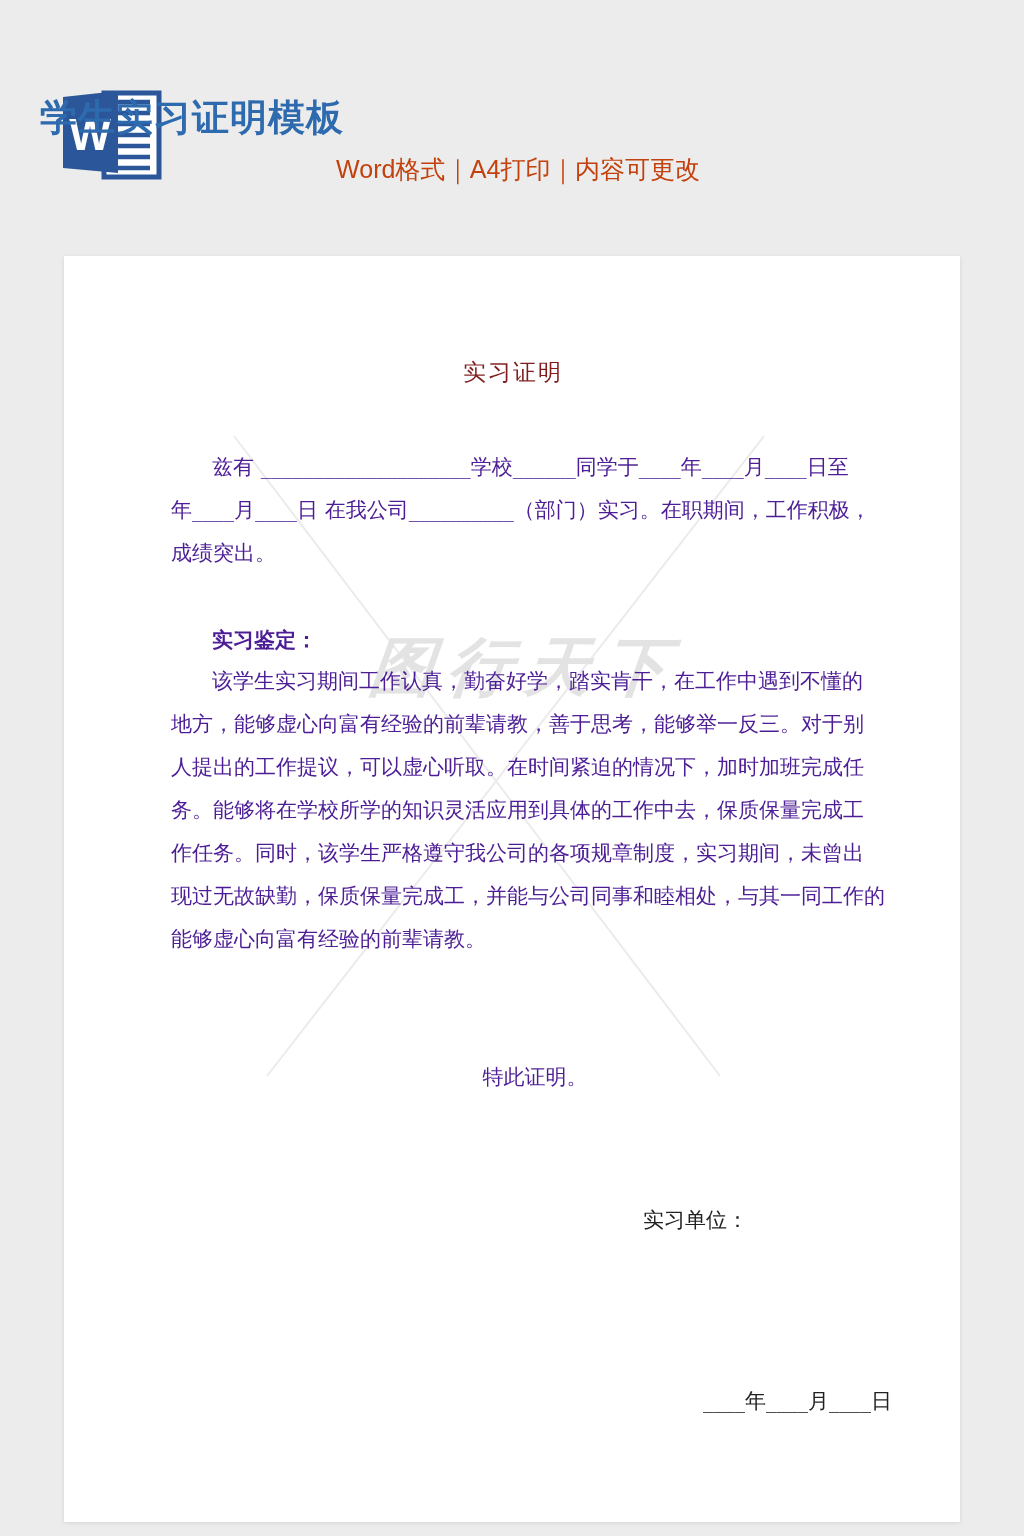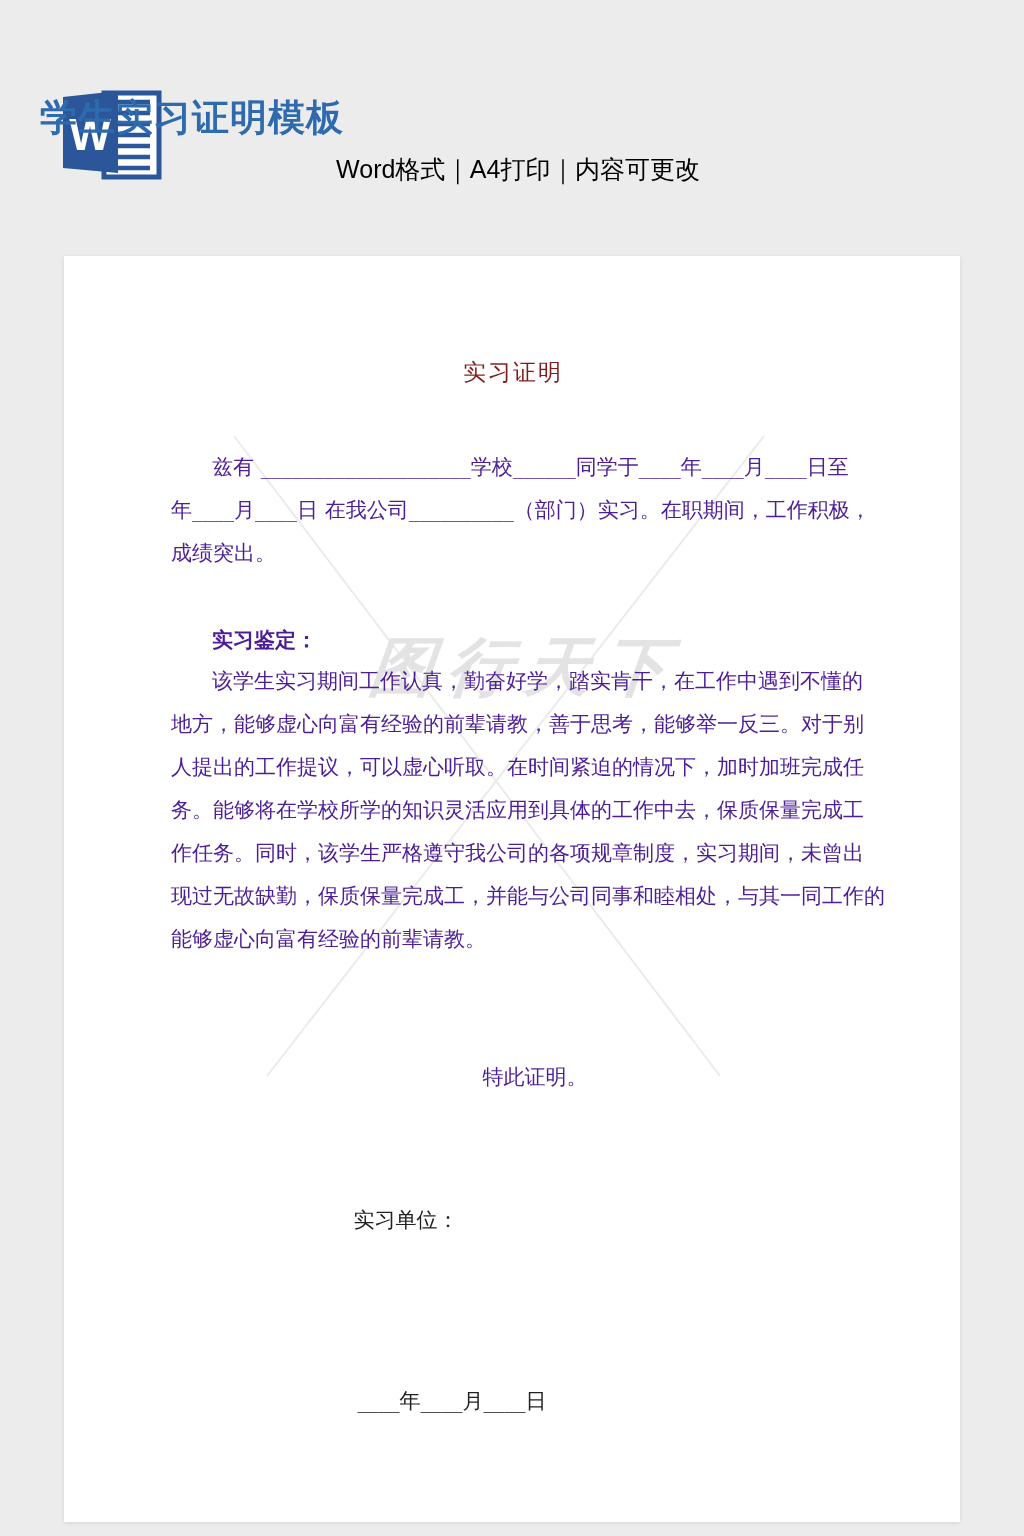--- a/index.html
+++ b/index.html
@@ -5,41 +5,41 @@
   html,body{margin:0;padding:0;}
   body{width:1024px;height:1536px;background:#ececec;position:relative;overflow:hidden;
        font-family:"DejaVu Serif", serif;color:#222;}
   .header{position:absolute;top:0;left:0;width:1024px;height:256px;}
   .word-icon{position:absolute;left:62px;top:88px;width:100px;height:92px;}
   .hd-title{position:absolute;top:98px;left:0;width:100%;box-sizing:border-box;padding-left:40px;
             text-align:left;font-family:"Liberation Sans", sans-serif;font-weight:bold;
             font-size:37px;line-height:40px;color:#2e6aae;letter-spacing:1px;}
   .hd-sub{position:absolute;top:154px;left:0;width:100%;box-sizing:border-box;padding-left:12px;
           text-align:center;font-family:"Liberation Sans", sans-serif;font-size:25px;line-height:30px;
-          color:#000000;}
+          color:#c2410c;}
   .page{position:absolute;left:64px;top:256px;width:896px;height:1266px;background:#fff;
         box-shadow:0 1px 4px rgba(0,0,0,0.10);}
   .wm-lines{position:absolute;left:0;top:0;width:896px;height:1266px;pointer-events:none;}
   .wm-text{position:absolute;left:306px;top:376px;width:420px;font-size:64px;line-height:70px;
            color:#e3e3e3;font-style:italic;font-weight:bold;letter-spacing:14px;
            transform:skewX(-6deg);white-space:nowrap;}
   .doc-title{position:absolute;top:100px;left:107px;width:684px;text-align:center;
              font-size:23px;line-height:32px;letter-spacing:2px;color:#7f1d1d;}
   .tblock{position:absolute;left:107px;width:684px;font-size:21px;line-height:43px;color:#4c1d95;}
   .tline{white-space:nowrap;}
   .indent{text-indent:41px;}
   .intro{top:190px;}
   .heading{top:362px;font-weight:bold;}
   .bodytxt{top:404px;}
   .closing{top:800px;text-align:center;padding-left:44px;box-sizing:border-box;}
-  .sig{position:absolute;left:0;width:896px;box-sizing:border-box;text-align:center;
+  .sig{position:absolute;left:0;width:896px;box-sizing:border-box;text-align:right;
        font-size:21px;line-height:43px;color:#212121;white-space:nowrap;}
   .sig-unit{top:943px;padding-right:212px;}
   .sig-seal{top:989px;padding-right:210px;}
-  .sig-date{top:1124px;padding-right:120px;}
+  .sig-date{top:1124px;padding-right:68px;}
 </style>
 </head>
 <body>
 
 <div class="header">
   <svg class="word-icon" viewBox="0 0 100 92" xmlns="http://www.w3.org/2000/svg">
     <rect x="42" y="5" width="55" height="84" fill="#ffffff" stroke="#2b579a" stroke-width="5"></rect>
     <g stroke="#2b579a" stroke-width="4.5">
       <line x1="52" y1="14" x2="88" y2="14"></line>
       <line x1="52" y1="25" x2="88" y2="25"></line>

